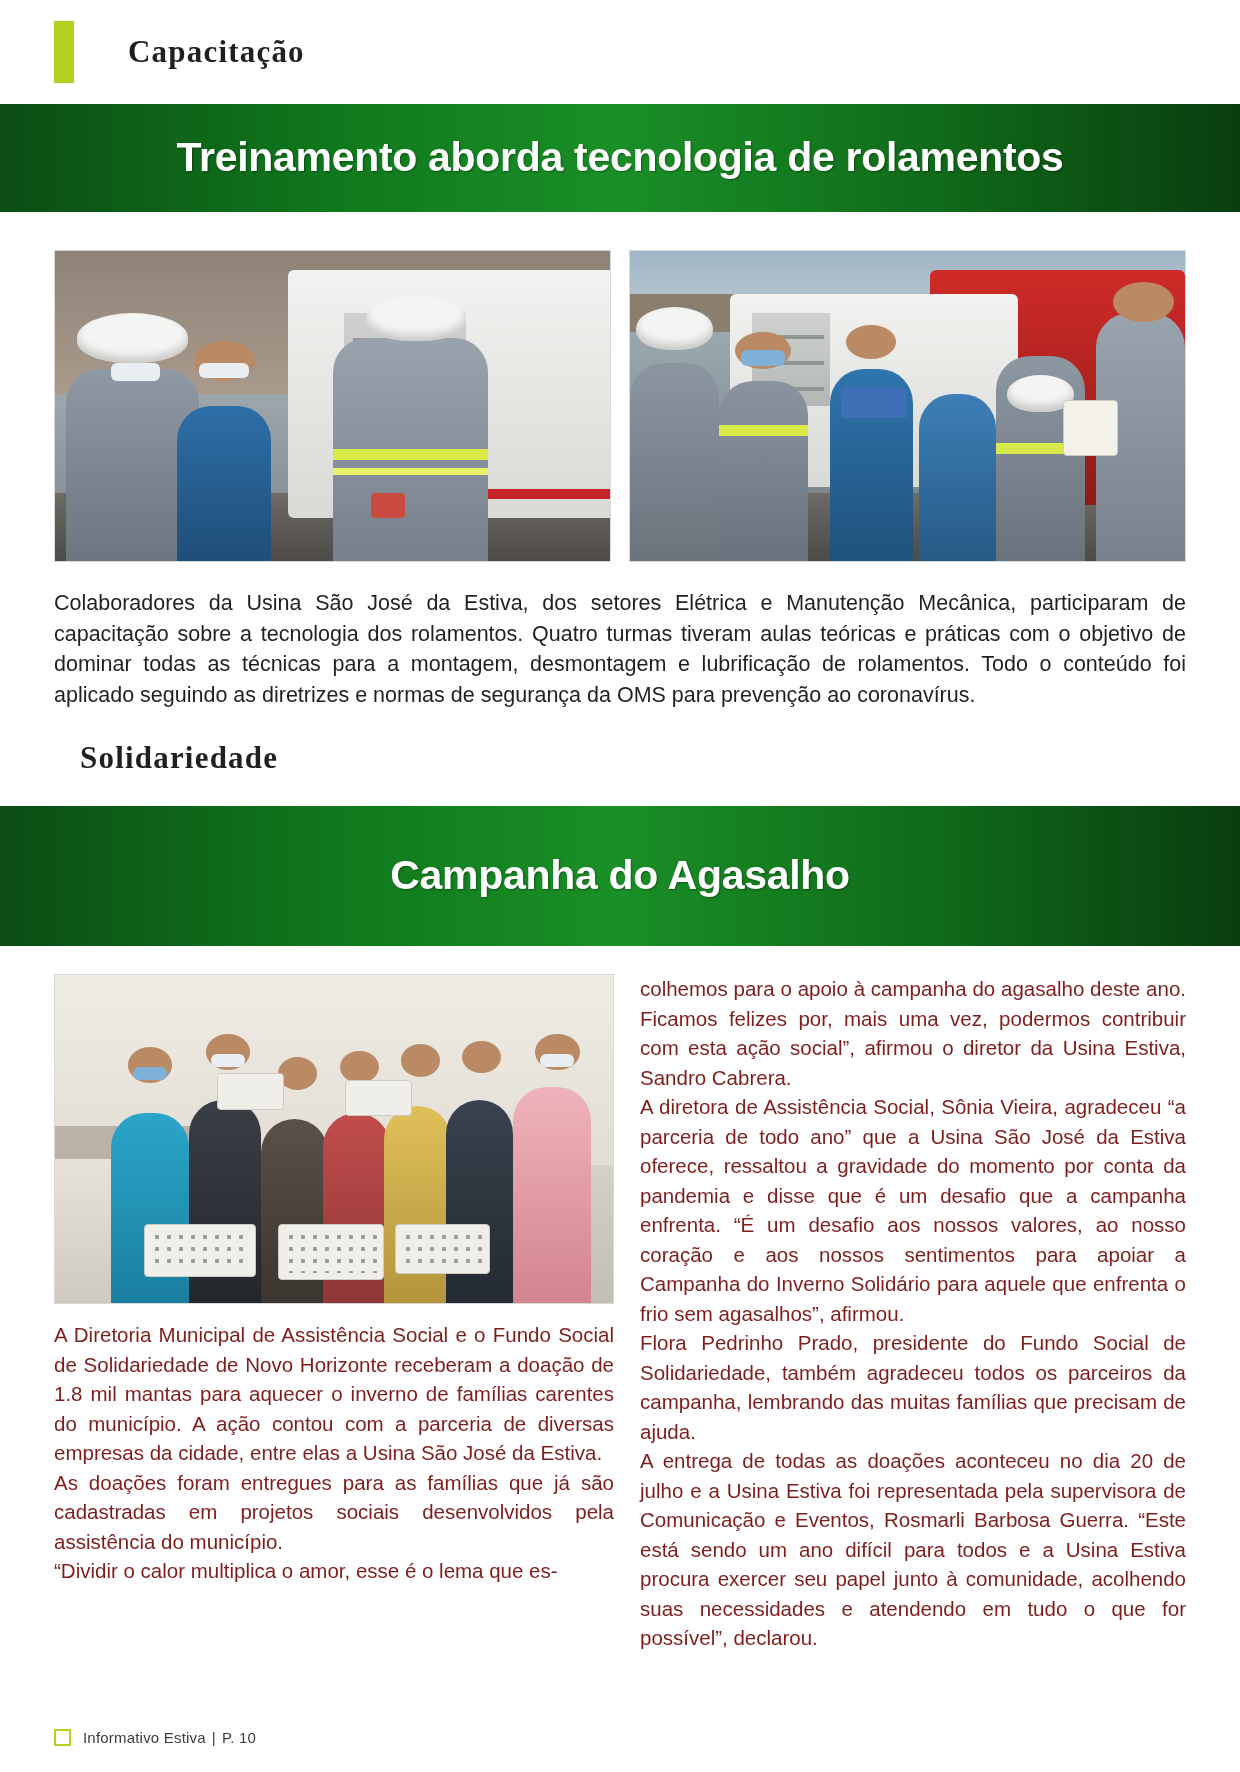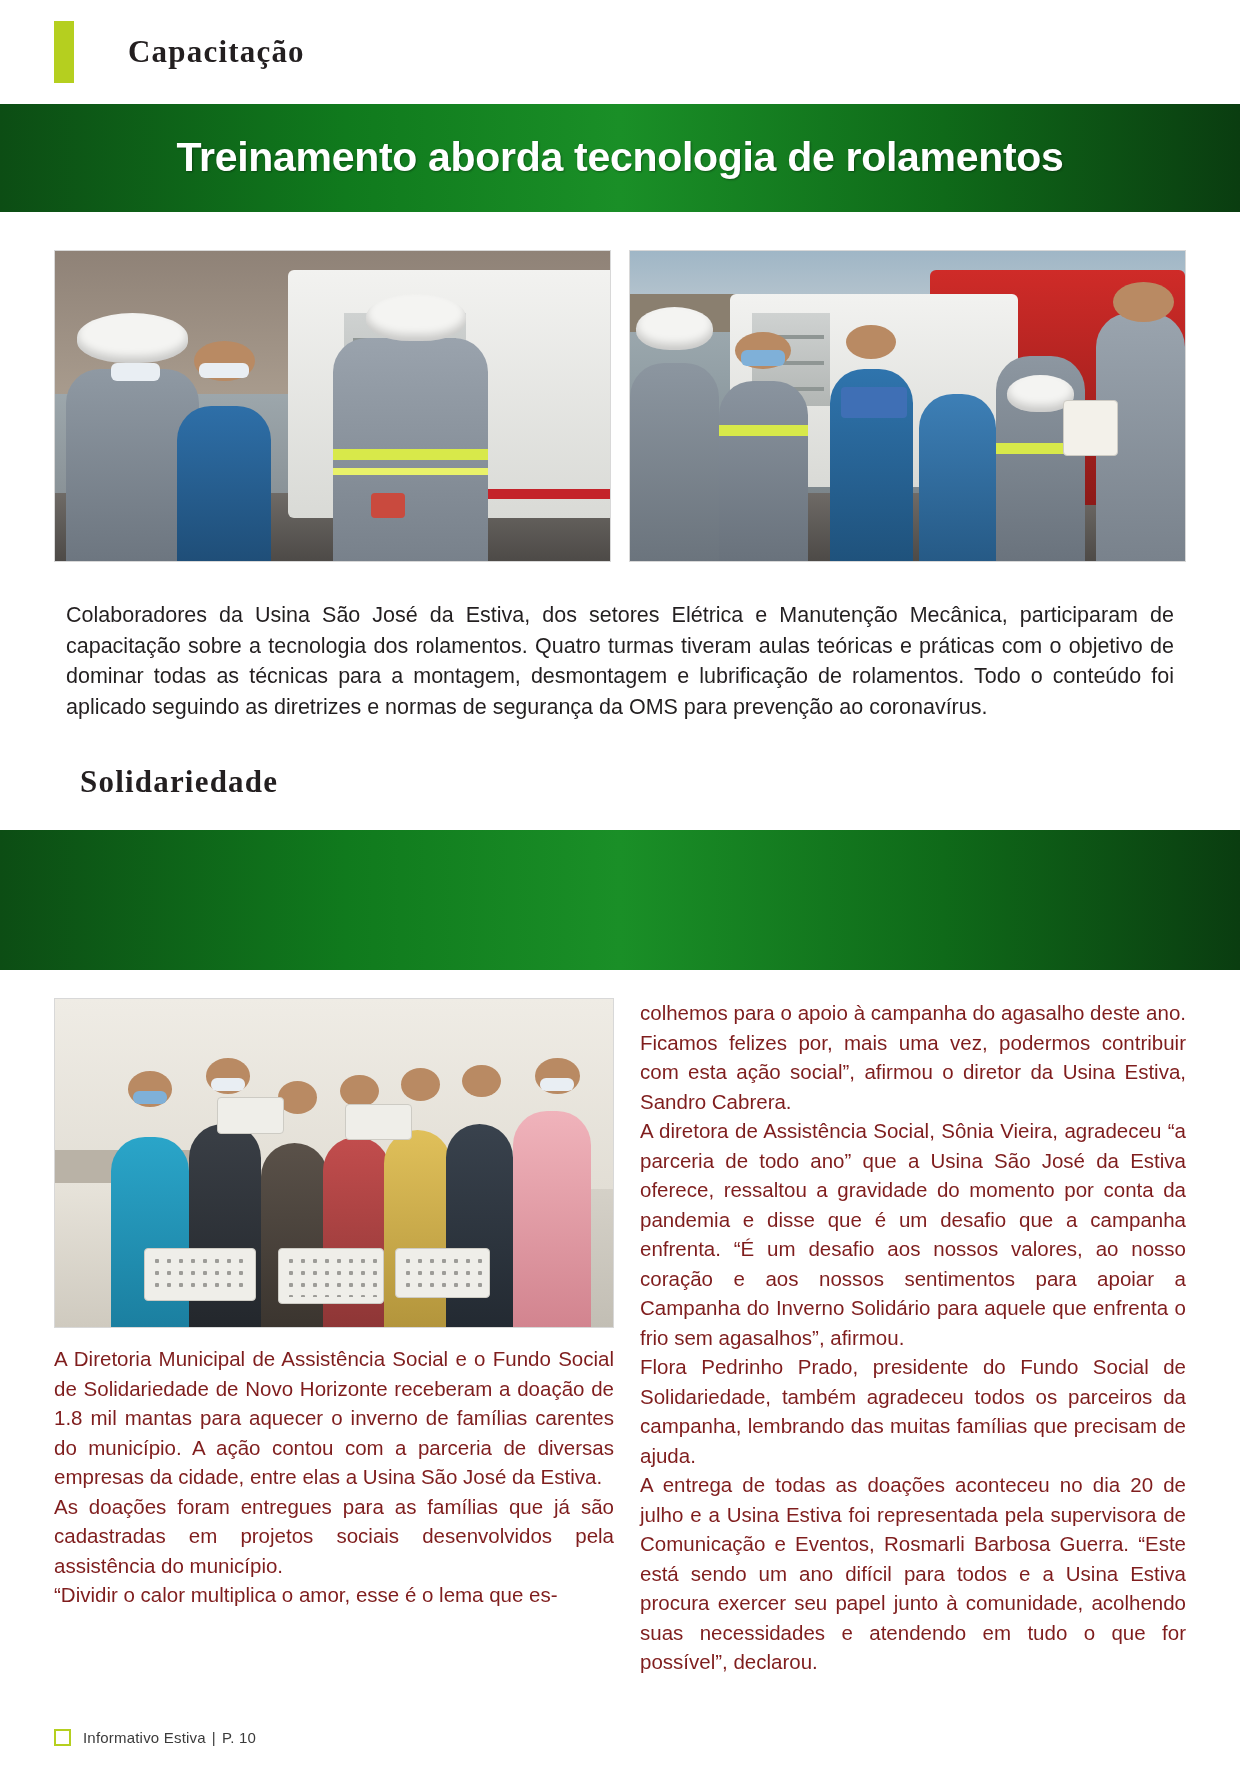--- a/index.html
+++ b/index.html
@@ -99,21 +99,21 @@
   .roof { position:absolute; left:0; top:14%; width:58%; height:12%; background:#8a7f6f; }
 
   
   .body-text {
     padding: 26px 54px 0 54px;
     font-size: 21.5px;
     line-height: 1.42;
     text-align: justify;
     color: #231f20;
   }
-  .body-text p { margin: 12px; }
+  .body-text p { margin: 0; }
 
   
   .two-col {
     display: flex;
     padding: 28px 54px 0 54px;
     gap: 26px;
   }
   .col-left { width: 560px; }
   .col-right { flex: 1; }
   .col-text {
@@ -236,20 +236,21 @@
 
 <div class="body-text">
   <p>Colaboradores da Usina São José da Estiva, dos setores Elétrica e Manutenção Mecânica, participaram de capacitação sobre a tecnologia dos rolamentos. Quatro turmas tiveram aulas teóricas e práticas com o objetivo de dominar todas as técnicas para a montagem, desmontagem e lubrificação de rolamentos. Todo o conteúdo foi aplicado seguindo as diretrizes e normas de segurança da OMS para prevenção ao coronavírus.</p>
 </div>
 
 <div class="kicker" style="height:96px;padding-left:80px;">
   <div class="kicker-text">Solidariedade</div>
 </div>
 
 <div class="banner two-line">
+  <h1>Campanha do Agasalho</h1>
 </div>
 
 <div class="two-col">
 
   <div class="col-left">
     <div class="photo-group">
       <div class="room-wall"></div>
       <div class="counter"></div>
       <div class="cabinet-w"></div>
       <div class="table-blue"></div>

